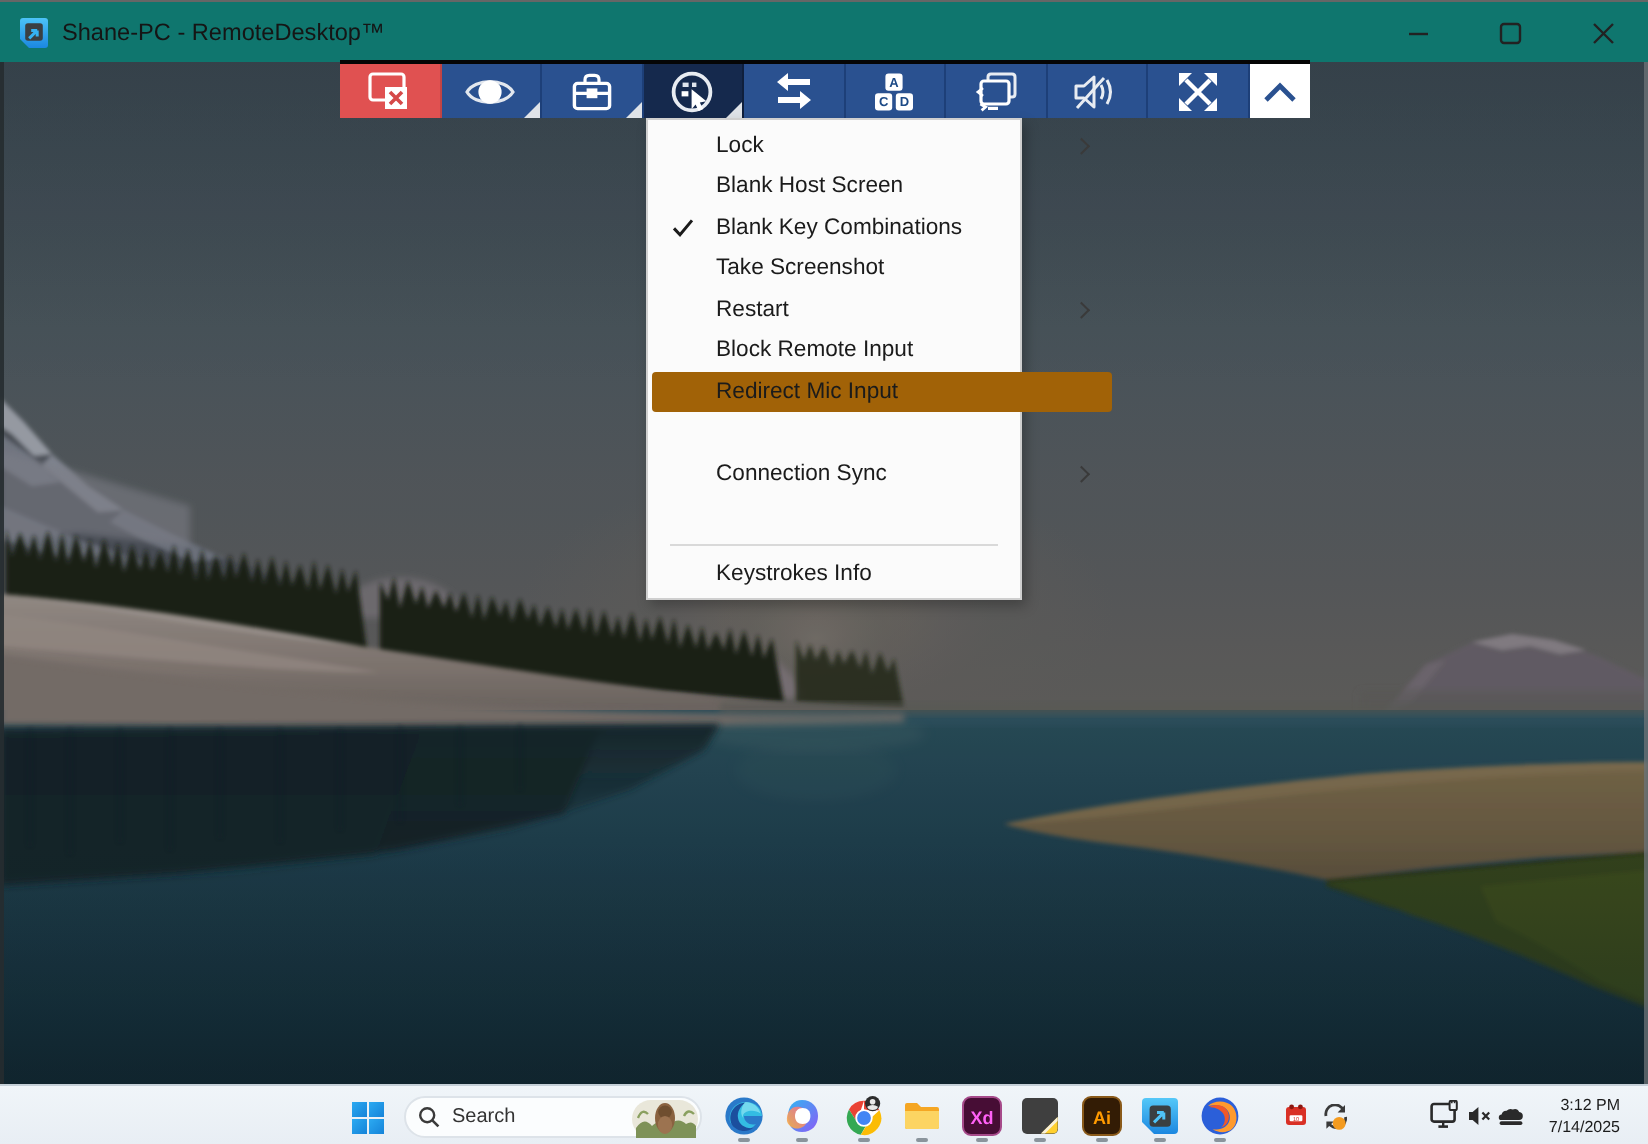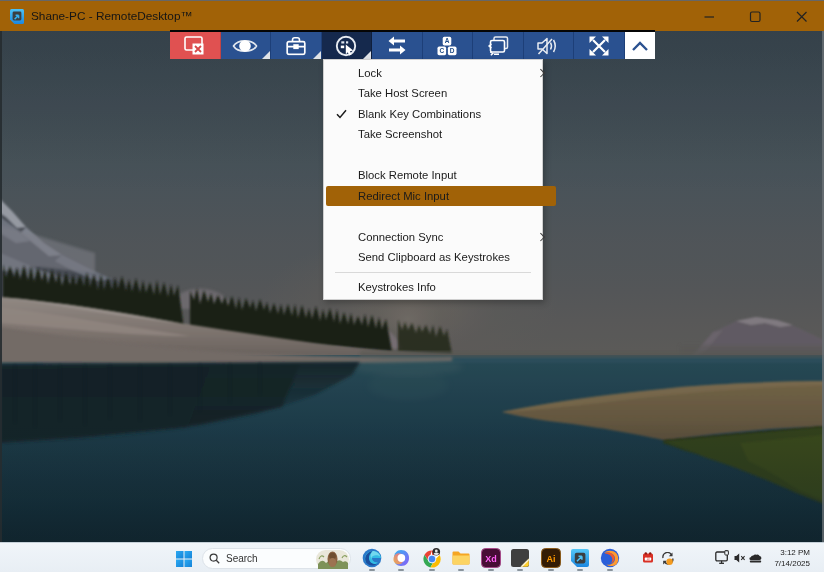--- a/index.html
+++ b/index.html
@@ -1,32 +1,32 @@
 <!DOCTYPE html>
 <html><head>
 <meta charset="utf-8">
 <style>
   html,body{margin:0;padding:0;}
   body{width:824px;height:572px;overflow:hidden;font-family:"Liberation Sans",sans-serif;}
   #win{position:absolute;left:0;top:0;width:824px;height:572px;background:#20333b;}
   
-  #titlebar{position:absolute;left:0;top:0;width:824px;height:31px;background:#a16207;border-top:1px solid #666;box-sizing:border-box;}
+  #titlebar{position:absolute;left:0;top:0;width:824px;height:31px;background:#0f766e;border-top:1px solid #666;box-sizing:border-box;}
   #appicon{position:absolute;left:10px;top:8px;width:14px;height:15px;}
   #title{position:absolute;left:31px;top:8px;font-size:11.8px;color:#151515;}
   .wc{position:absolute;top:0;height:31px;width:34px;}
   
   #content{position:absolute;left:0;top:31px;width:824px;height:541px;}
   #content svg{display:block;}
   
   #toolbar{position:absolute;left:170px;top:30px;height:29px;display:flex;border-top:2px solid #050505;box-sizing:border-box;}
   .tb{width:50.5px;height:27px;background:#2a5190;position:relative;box-sizing:border-box;border-right:1px solid #1d3f78;}
   .tb svg{position:absolute;left:50%;top:50%;transform:translate(-50%,-50%);}
   .tri{position:absolute;right:0;bottom:0;width:0;height:0;border-left:8px solid transparent;border-bottom:8px solid #dfe3e8;}
   
-  #menu{position:absolute;left:323px;top:59px;width:220px;height:241px;background:#fbfbfb;border:1px solid #cfcfcf;box-sizing:border-box;box-shadow:2px 3px 6px rgba(0,0,0,0.25);font-size:11.3px;color:#1b1b1b;}
+  #menu{position:absolute;left:323px;top:59px;width:188px;height:241px;background:#fbfbfb;border:1px solid #cfcfcf;box-sizing:border-box;box-shadow:2px 3px 6px rgba(0,0,0,0.25);font-size:11.3px;color:#1b1b1b;}
   .mi{position:absolute;left:2px;width:230px;height:20.5px;line-height:20.5px;}
   .mi .txt{position:absolute;left:32px;top:0;}
   .mi .arr{position:absolute;right:13px;top:7px;width:4.5px;height:4.5px;border-right:1.2px solid #3a3a3a;border-top:1.2px solid #3a3a3a;transform:rotate(45deg);}
   #hl{background:#a16207;border-radius:2px;}
   #sep{position:absolute;left:11px;right:11px;top:212px;border-top:1px solid #d9d9d9;}
   
   #taskbar{position:absolute;left:0;top:542px;width:824px;height:30px;background:linear-gradient(#f0f5f9,#e8eef4);border-top:1px solid #c5d0d8;box-sizing:border-box;}
   .tico{position:absolute;top:5px;width:20px;height:20px;}
   .dash{position:absolute;top:26px;width:6px;height:2px;background:#8a949c;border-radius:1px;}
   #traytxt{position:absolute;top:4px;font-size:8px;color:#1b1b1b;text-align:center;line-height:11px;}
@@ -282,43 +282,44 @@
       </svg>
     </div>
   </div>
 
   <div id="menu">
     <div class="mi" style="top:2.5px">
         <span class="txt">Lock</span>
         <span class="arr"></span>
       </div>
     <div class="mi" style="top:23px">
-        <span class="txt">Take Host Screen</span>
+        <span class="txt">Blank Host Screen</span>
       </div>
     <div class="mi" style="top:43.5px">
         <svg style="position:absolute;left:10px;top:5px;" width="11" height="10" viewBox="0 0 11 10">
           <path d="M1 5.2 L4 8.4 L10 1.2" fill="none" stroke="#1b1b1b" stroke-width="1.5"></path>
         </svg>
         <span class="txt">Blank Key Combinations</span>
       </div>
     <div class="mi" style="top:64px">
         <span class="txt">Take Screenshot</span>
       </div>
+    <div class="mi" style="top:84.5px">
+        <span class="txt">Restart</span>
+        <span class="arr"></span>
+      </div>
     <div class="mi" style="top:105px">
         <span class="txt">Block Remote Input</span>
       </div>
     <div class="mi" id="hl" style="top:125.5px">
         <span class="txt">Redirect Mic Input</span>
       </div>
     <div class="mi" style="top:166.5px">
         <span class="txt">Connection Sync</span>
         <span class="arr"></span>
-      </div>
-    <div class="mi" style="top:187px">
-        <span class="txt">Send Clipboard as Keystrokes</span>
       </div>
     <div id="sep"></div>
     <div class="mi" style="top:216.5px">
         <span class="txt">Keystrokes Info</span>
       </div>
   </div>
 
   <div style="position:absolute;left:0;top:31px;width:1.5px;height:541px;background:rgba(38,44,48,0.9);"></div>
   <div style="position:absolute;left:822px;top:31px;width:2px;height:541px;background:rgba(110,116,120,0.75);"></div>
   <div id="taskbar">

